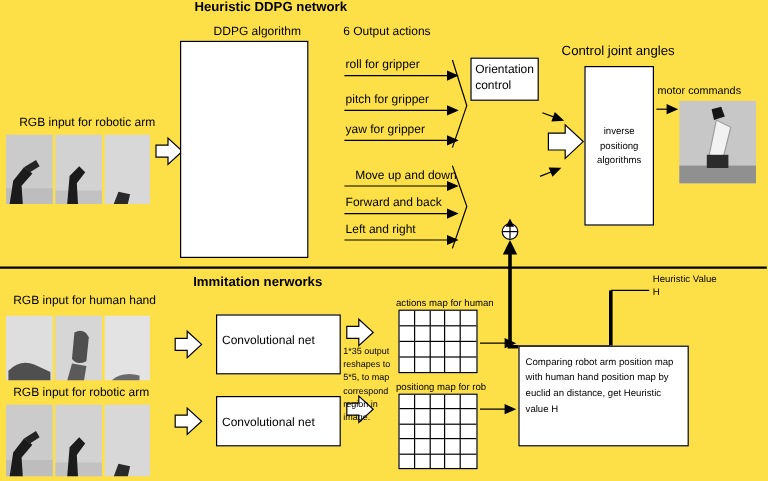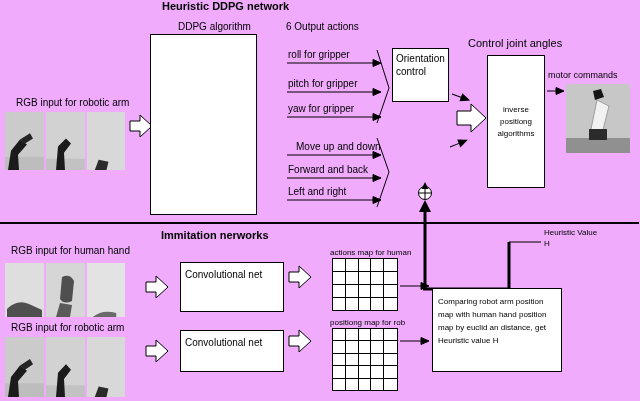--- a/index.html
+++ b/index.html
@@ -1,25 +1,25 @@
 <!DOCTYPE html>
 <html><head>
 <meta charset="utf-8">
 <style>
   html,body{margin:0;padding:0;background:#fff;}
   body{font-family:"Liberation Sans", sans-serif;color:#000;}
-  .canvas{position:relative;width:640px;height:401px;background:#f0abfc;overflow:hidden;}
+  .canvas{position:relative;width:640px;height:401px;background:#fde047;overflow:hidden;}
   .wires{position:absolute;left:0;top:0;}
   .t{position:absolute;font-size:10px;white-space:nowrap;}
   .b{font-weight:bold;}
   .wrap{white-space:normal;}
   .box{position:absolute;border:1px solid #000;background:#fff;box-sizing:border-box;}
   .wrapbox{font-size:10px;padding:3px 3px;white-space:normal;line-height:13px;}
   .ikbox{display:flex;align-items:center;justify-content:center;text-align:center;font-size:8px;line-height:12px;padding:4px;white-space:normal;}
-  .convbox{font-size:10px;padding:6px 4px;white-space:nowrap;}
+  .convbox{font-size:10px;padding:16px 4px;white-space:nowrap;}
   .comparebox{font-size:8px;line-height:13px;padding:6px 5px;white-space:normal;}
   .grid{position:absolute;display:grid;border:1px solid #000;background:#fff;box-sizing:border-box;}
   .grid .cell{border-right:1px solid #000;border-bottom:1px solid #000;}
   .photo{position:absolute;}
   .photo svg{display:block;}
 </style>
 </head>
 <body>
 
 <div class="canvas">
@@ -123,21 +123,21 @@
       </svg>
   </div>
 
   <div class="t" style="left:288px;top:49px">roll for gripper</div>
   <div class="t" style="left:288px;top:78px">pitch for gripper</div>
   <div class="t" style="left:288px;top:103px">yaw for gripper</div>
   <div class="t" style="left:296px;top:141px">Move up and down</div>
   <div class="t" style="left:288px;top:164px">Forward and back</div>
   <div class="t" style="left:288px;top:186px">Left and right</div>
 
-  <div class="box wrapbox" style="left:392px;top:48px;width:57px;height:54px">Orientation control</div>
+  <div class="box wrapbox" style="left:392px;top:48px;width:57px;height:36px">Orientation control</div>
 
   <div class="t" style="left:468px;top:37px;font-size:11px">Control joint angles</div>
   <div class="box ikbox" style="left:487px;top:55px;width:58px;height:133px">inverse positiong algorithms</div>
   <div class="t" style="left:548px;top:70px;font-size:9px">motor commands</div>
 
   <div class="photo" style="left:566px;top:84px;width:64px;height:69px">
     <svg viewBox="0 0 64 69" width="100%" height="100%" preserveAspectRatio="none">
         <rect width="64" height="69" fill="#c7c7c7"></rect>
         <rect y="54" width="64" height="15" fill="#909090"></rect>
         <path d="M31,16 L43,22 L36,50 L25,45 Z" fill="#f2f2f2" stroke="#9d9d9d"></path>
@@ -217,20 +217,21 @@
       <div class="cell"></div>
       <div class="cell"></div>
       <div class="cell" style="border-right: none;"></div>
       <div class="cell" style="border-bottom: none;"></div>
       <div class="cell" style="border-bottom: none;"></div>
       <div class="cell" style="border-bottom: none;"></div>
       <div class="cell" style="border-bottom: none;"></div>
       <div class="cell" style="border-right: none; border-bottom: none;"></div>
     </div>
 
+  <div class="t wrap" style="left:286px;top:287px;width:47px;font-size:7.5px;line-height:11px">1*35 output reshapes to 5*5, to map correspond region in image.</div>
 
   <div class="t" style="left:11px;top:322px">RGB input for robotic arm</div>
   <div class="photo" style="left:5px;top:337px;width:39px;height:60px">
     <svg viewBox="0 0 39 57" width="100%" height="100%" preserveAspectRatio="none">
         <rect width="39" height="57" fill="#cbcbcb"></rect>
         <rect y="44" width="39" height="13" fill="#bdbdbd"></rect>
         <path d="M3,57 L6,38 L15,27 L22,32 L13,42 L14,57 Z" fill="#1b1b1b"></path>
         <path d="M15,27 L25,21 L28,26 L20,31 Z" fill="#242424"></path>
       </svg>
   </div>
@@ -241,20 +242,20 @@
         <path d="M10,57 L12,34 L20,26 L25,31 L18,40 L19,57 Z" fill="#1b1b1b"></path>
       </svg>
   </div>
   <div class="photo" style="left:87px;top:337px;width:38px;height:60px">
     <svg viewBox="0 0 39 57" width="100%" height="100%" preserveAspectRatio="none">
         <rect width="39" height="57" fill="#d8d8d8"></rect>
         <path d="M8,57 L12,47 L22,49 L20,57 Z" fill="#2a2a2a"></path>
       </svg>
   </div>
 
-  <div class="box comparebox" style="left:432px;top:288px;width:130px;height:84px">Comparing robot arm position map with human hand position map by euclid an distance, get Heuristic value H</div>
+  <div class="box comparebox" style="left:432px;top:288px;width:142px;height:84px">Comparing robot arm position map with human hand position map by euclid an distance, get Heuristic value H</div>
 
   <div class="t" style="left:544px;top:227px;font-size:8px;line-height:11px">
     <div>Heuristic Value</div>
     <div>H</div>
   </div>
 
 </div>
 
 </body></html>

